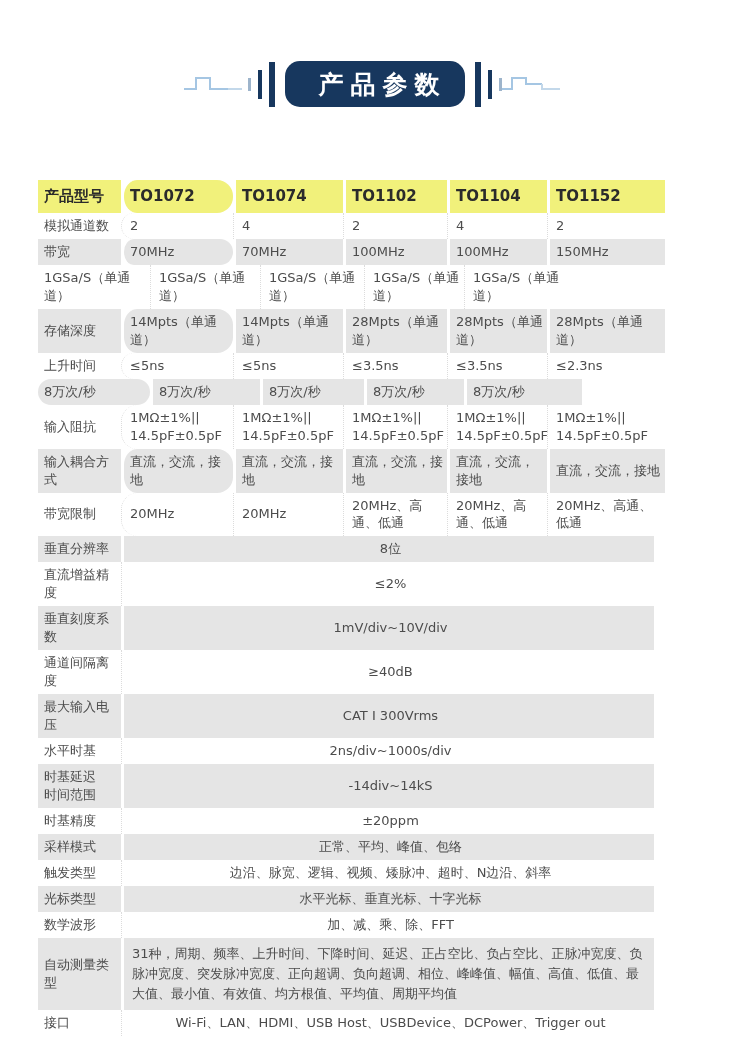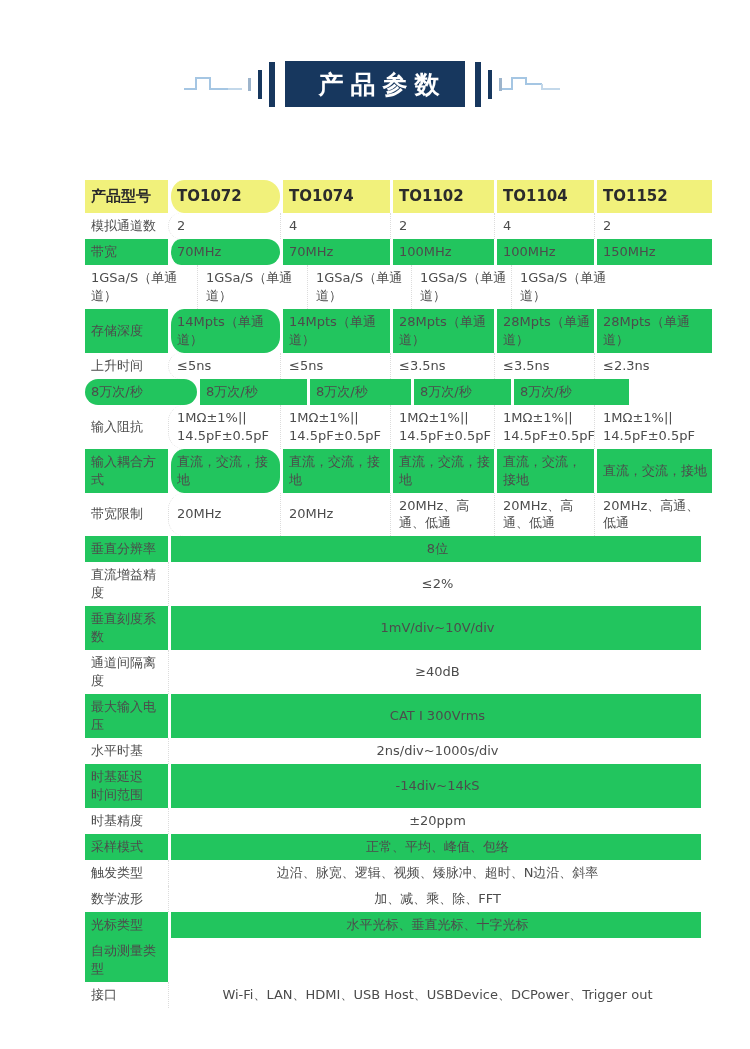--- a/index.html
+++ b/index.html
@@ -7,30 +7,30 @@
   .page{width:750px;min-height:1049px;background:#fff;position:relative;overflow:hidden;}
 
   
   .banner{margin-top:58px;height:52px;display:flex;align-items:center;justify-content:center;}
   .wave{flex:none;display:block;}
   .tickmark{width:3px;height:13px;background:#9DB4CB;flex:none;}
   .bar-s{width:4px;height:29px;background:#17375E;flex:none;}
   .bar-l{width:6px;height:45px;background:#17375E;flex:none;} .gap7{width:7px;flex:none;} .gap10{width:10px;flex:none;}
   .title-box{width:180px;height:46px;background:#17375E;color:#fff;display:flex;align-items:center;
     justify-content:center;font-size:25px;font-weight:bold;letter-spacing:7px;padding-left:15px;
-    box-sizing:border-box;flex:none;}
+    box-sizing:border-box;flex:none;border-radius:15px;}
 
   
   .spec-table{width:674px;margin:70px 0 0 38px;}
-  .row{display:flex;margin-left:47px;}
+  .row{display:flex;}
   .cell{box-sizing:border-box;display:flex;align-items:center;padding:4px 3px 4px 6px;
     font-size:13px;color:#4c4c4c;line-height:1.38;white-space:pre-line;min-height:26px;}
   .cell+.cell{border-left:3px solid #ffffff;}
   .row.white .cell+.cell{border-left:1px dotted #dcdcdc;padding-left:8px;}
-  .row.gray .cell{background:#22c55e;}
+  .row.gray .cell{background:#e5e5e5;}
   .row.header .cell{background:#F1F17B;min-height:33px;font-size:15px;font-weight:bold;color:#2b2b2b;}
   .col-label{width:83px;}
   .col-0{width:112px;border-radius:16px;} .col-1{width:110px;} .col-2{width:104px;} .col-3{width:100px;} .col-4{width:118px;}
   .col-span{width:533px;justify-content:center;text-align:center;}
   .col-span.left{justify-content:flex-start;text-align:left;padding:6px 6px 6px 8px;line-height:1.55;}
 </style>
 </head>
 <body>
 
 <div class="page">
@@ -179,30 +179,31 @@
         <div class="cell col-span">±20ppm</div>
       </div>
       <div class="row gray">
         <div class="cell col-label">采样模式</div>
         <div class="cell col-span">正常、平均、峰值、包络</div>
       </div>
       <div class="row white">
         <div class="cell col-label">触发类型</div>
         <div class="cell col-span">边沿、脉宽、逻辑、视频、矮脉冲、超时、N边沿、斜率</div>
       </div>
+      <div class="row gray">
+        <div class="cell col-label">光标类型</div>
+        <div class="cell col-span">水平光标、垂直光标、十字光标</div>
+      </div>
       <div class="row white">
         <div class="cell col-label">数学波形</div>
         <div class="cell col-span">加、减、乘、除、FFT</div>
       </div>
       <div class="row gray">
-        <div class="cell col-label">光标类型</div>
-        <div class="cell col-span">水平光标、垂直光标、十字光标</div>
-      </div>
-      <div class="row gray">
         <div class="cell col-label">自动测量类型</div>
+        <div class="cell col-span left">31种，周期、频率、上升时间、下降时间、延迟、正占空比、负占空比、正脉冲宽度、负脉冲宽度、突发脉冲宽度、正向超调、负向超调、相位、峰峰值、幅值、高值、低值、最大值、最小值、有效值、均方根值、平均值、周期平均值</div>
       </div>
       <div class="row white">
         <div class="cell col-label">接口</div>
         <div class="cell col-span">Wi-Fi、LAN、HDMI、USB Host、USBDevice、DCPower、Trigger out</div>
       </div>
     </div>
 
 </div>
 
 </body></html>

